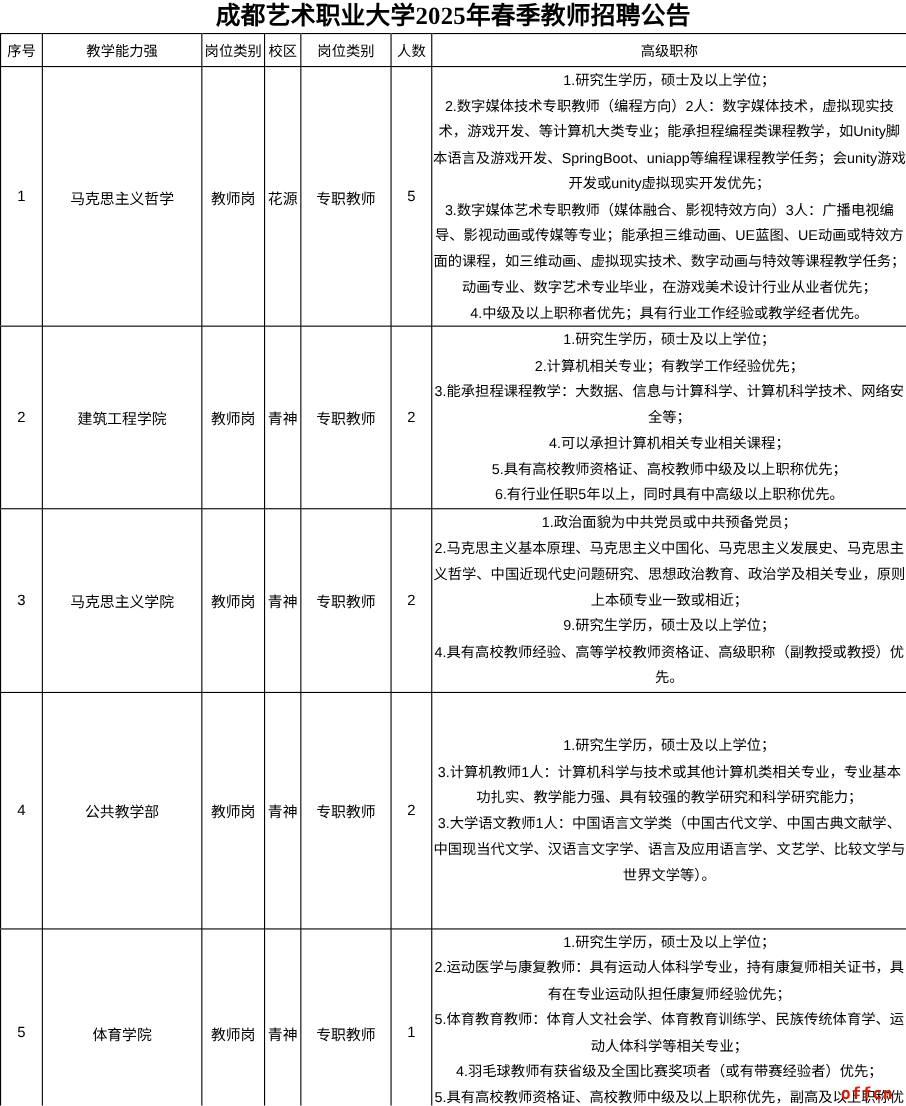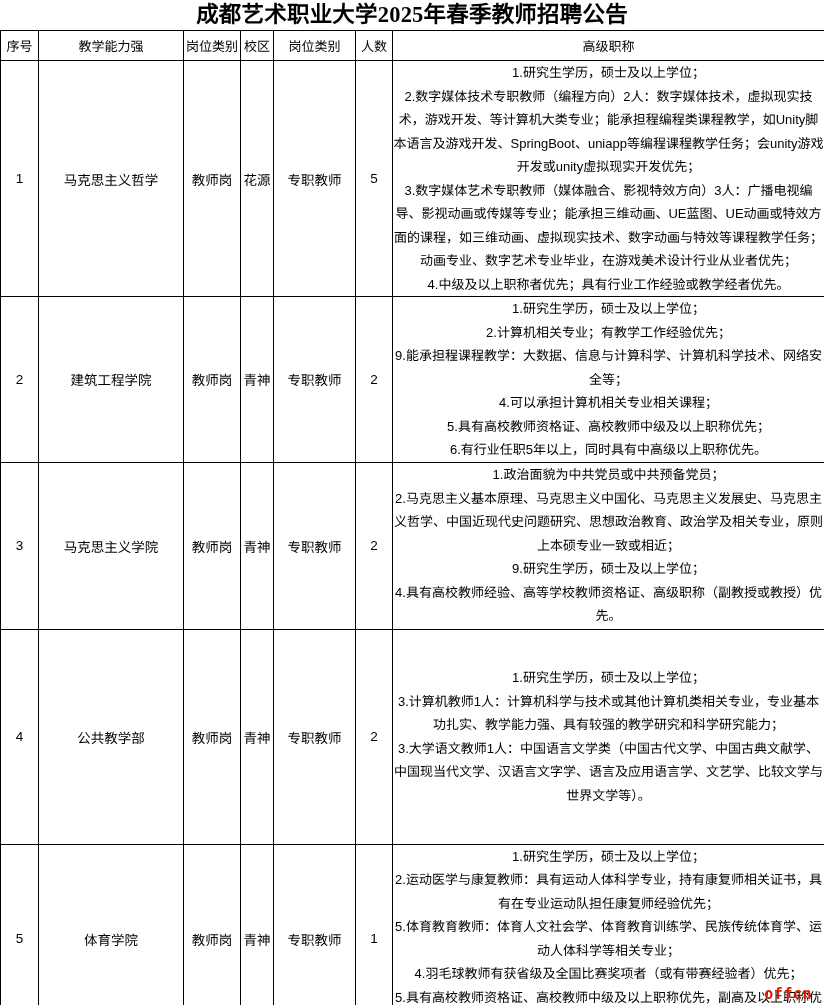--- a/index.html
+++ b/index.html
@@ -161,21 +161,21 @@
       <tr class="r2">
         <td class="center-cell">2</td>
         <td class="center-cell">建筑工程学院</td>
         <td class="center-cell">教师岗</td>
         <td class="center-cell">青神</td>
         <td class="center-cell">专职教师</td>
         <td class="center-cell">2</td>
         <td class="req-cell">
             <span class="req-line">1.研究生学历，硕士及以上学位；</span>
             <span class="req-line">2.计算机相关专业；有教学工作经验优先；</span>
-            <span class="req-line">9.能承担程课程教学：大数据、信息与计算科学、计算机科学技术、网络安全等；</span>
+            <span class="req-line">3.能承担程课程教学：大数据、信息与计算科学、计算机科学技术、网络安全等；</span>
             <span class="req-line">4.可以承担计算机相关专业相关课程；</span>
             <span class="req-line">5.具有高校教师资格证、高校教师中级及以上职称优先；</span>
             <span class="req-line">6.有行业任职5年以上，同时具有中高级以上职称优先。</span>
           </td>
       </tr>
 
       <tr class="r3">
         <td class="center-cell">3</td>
         <td class="center-cell">马克思主义学院</td>
         <td class="center-cell">教师岗</td>

